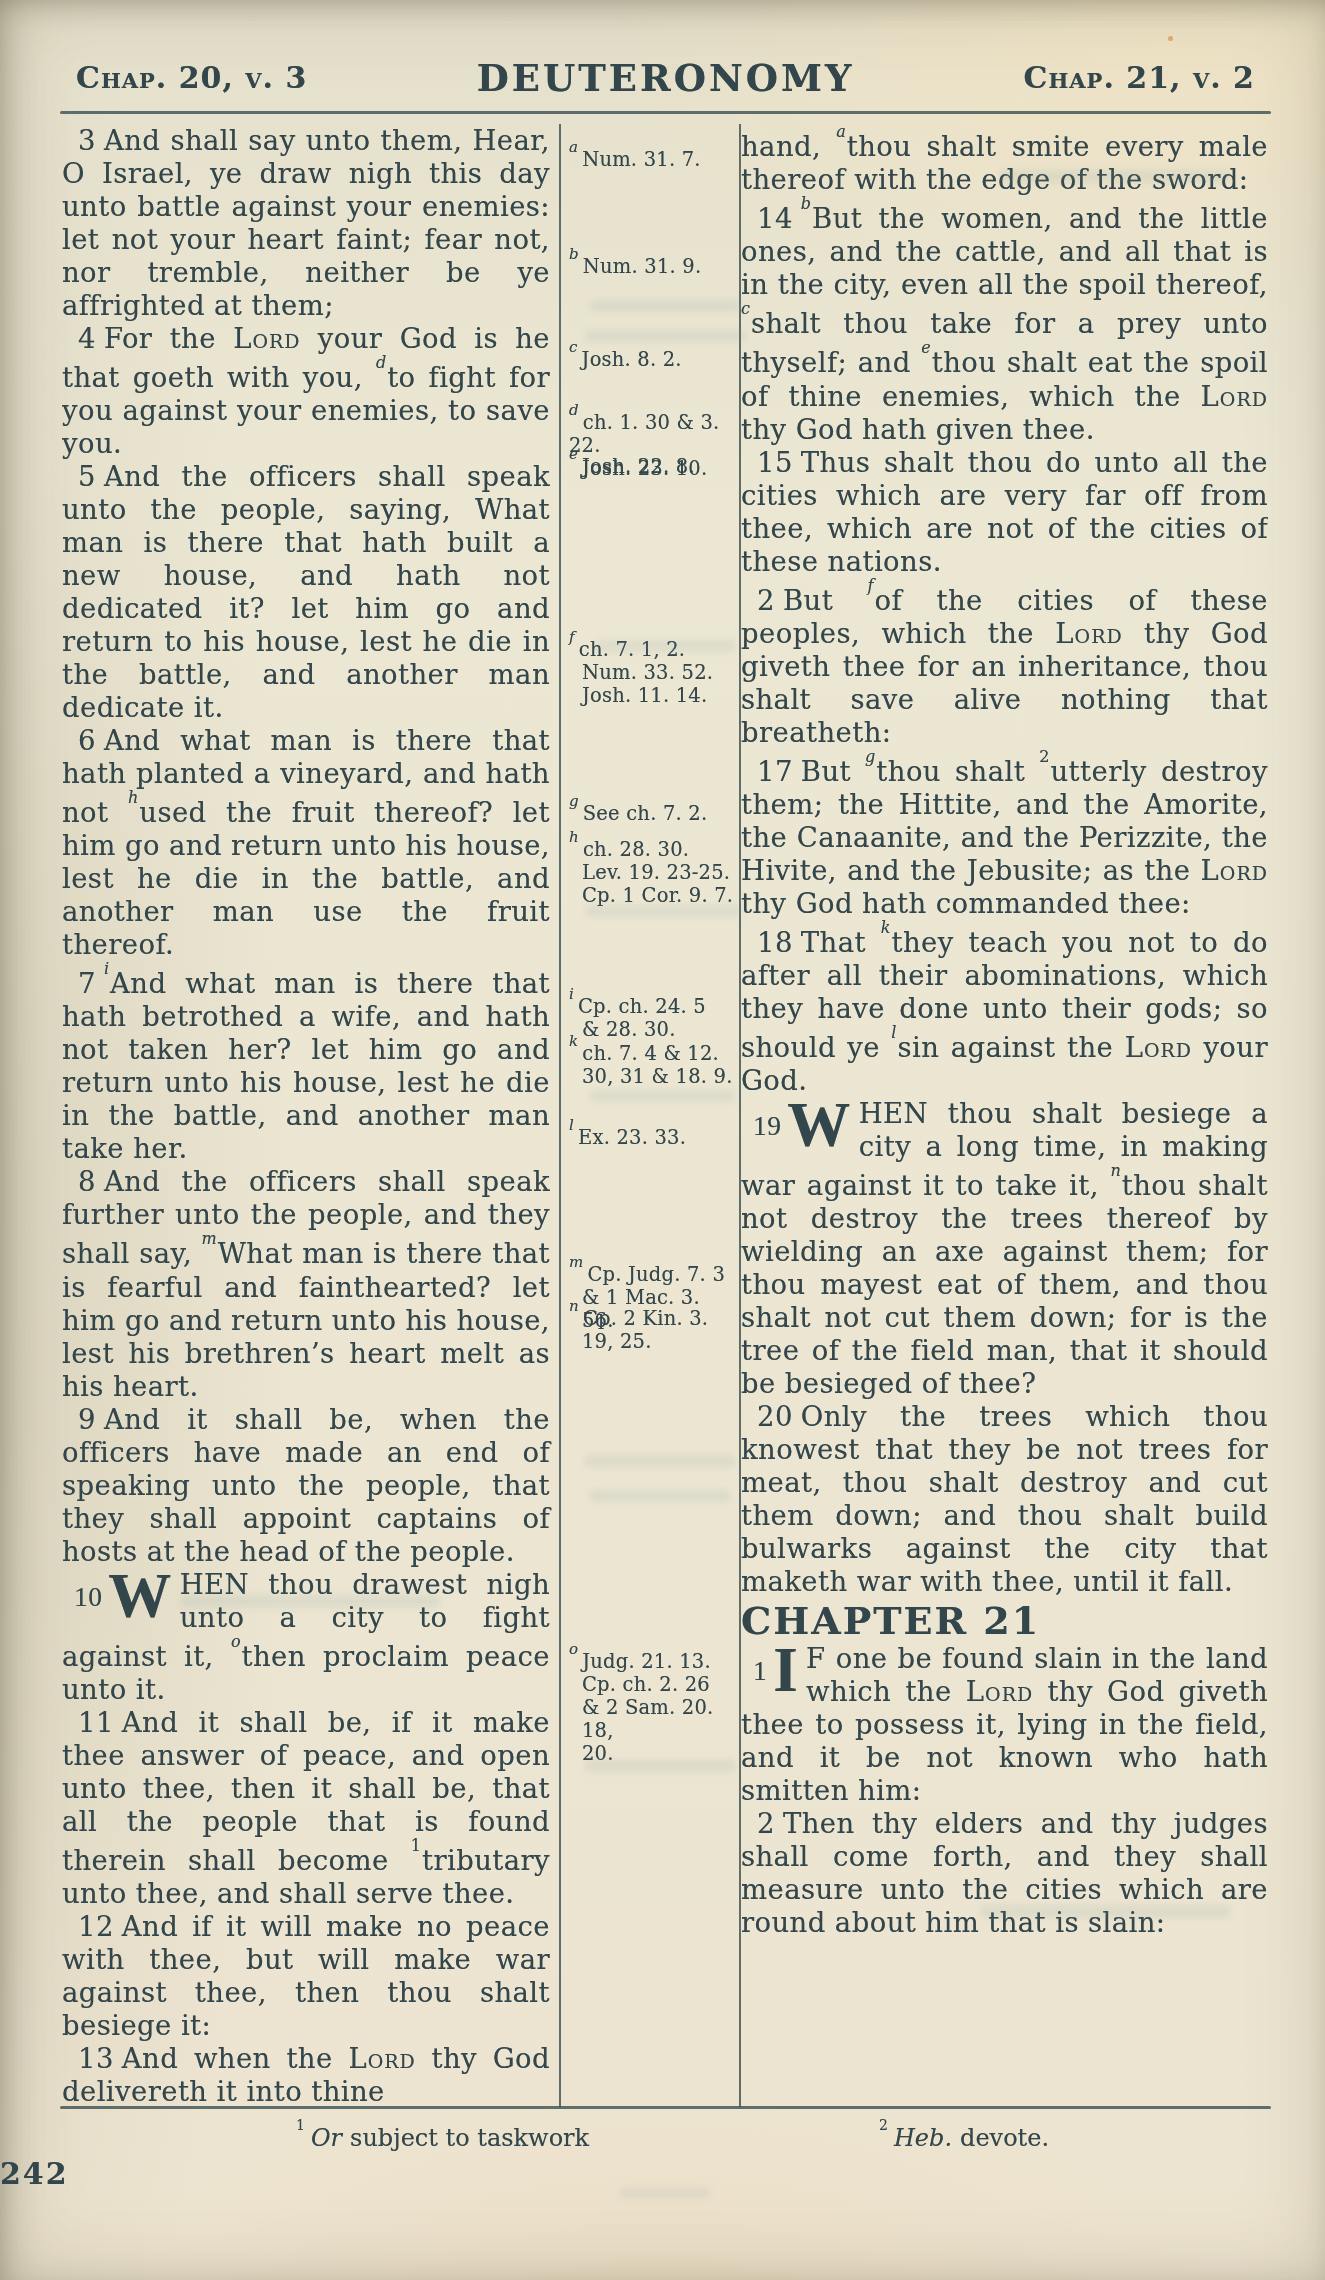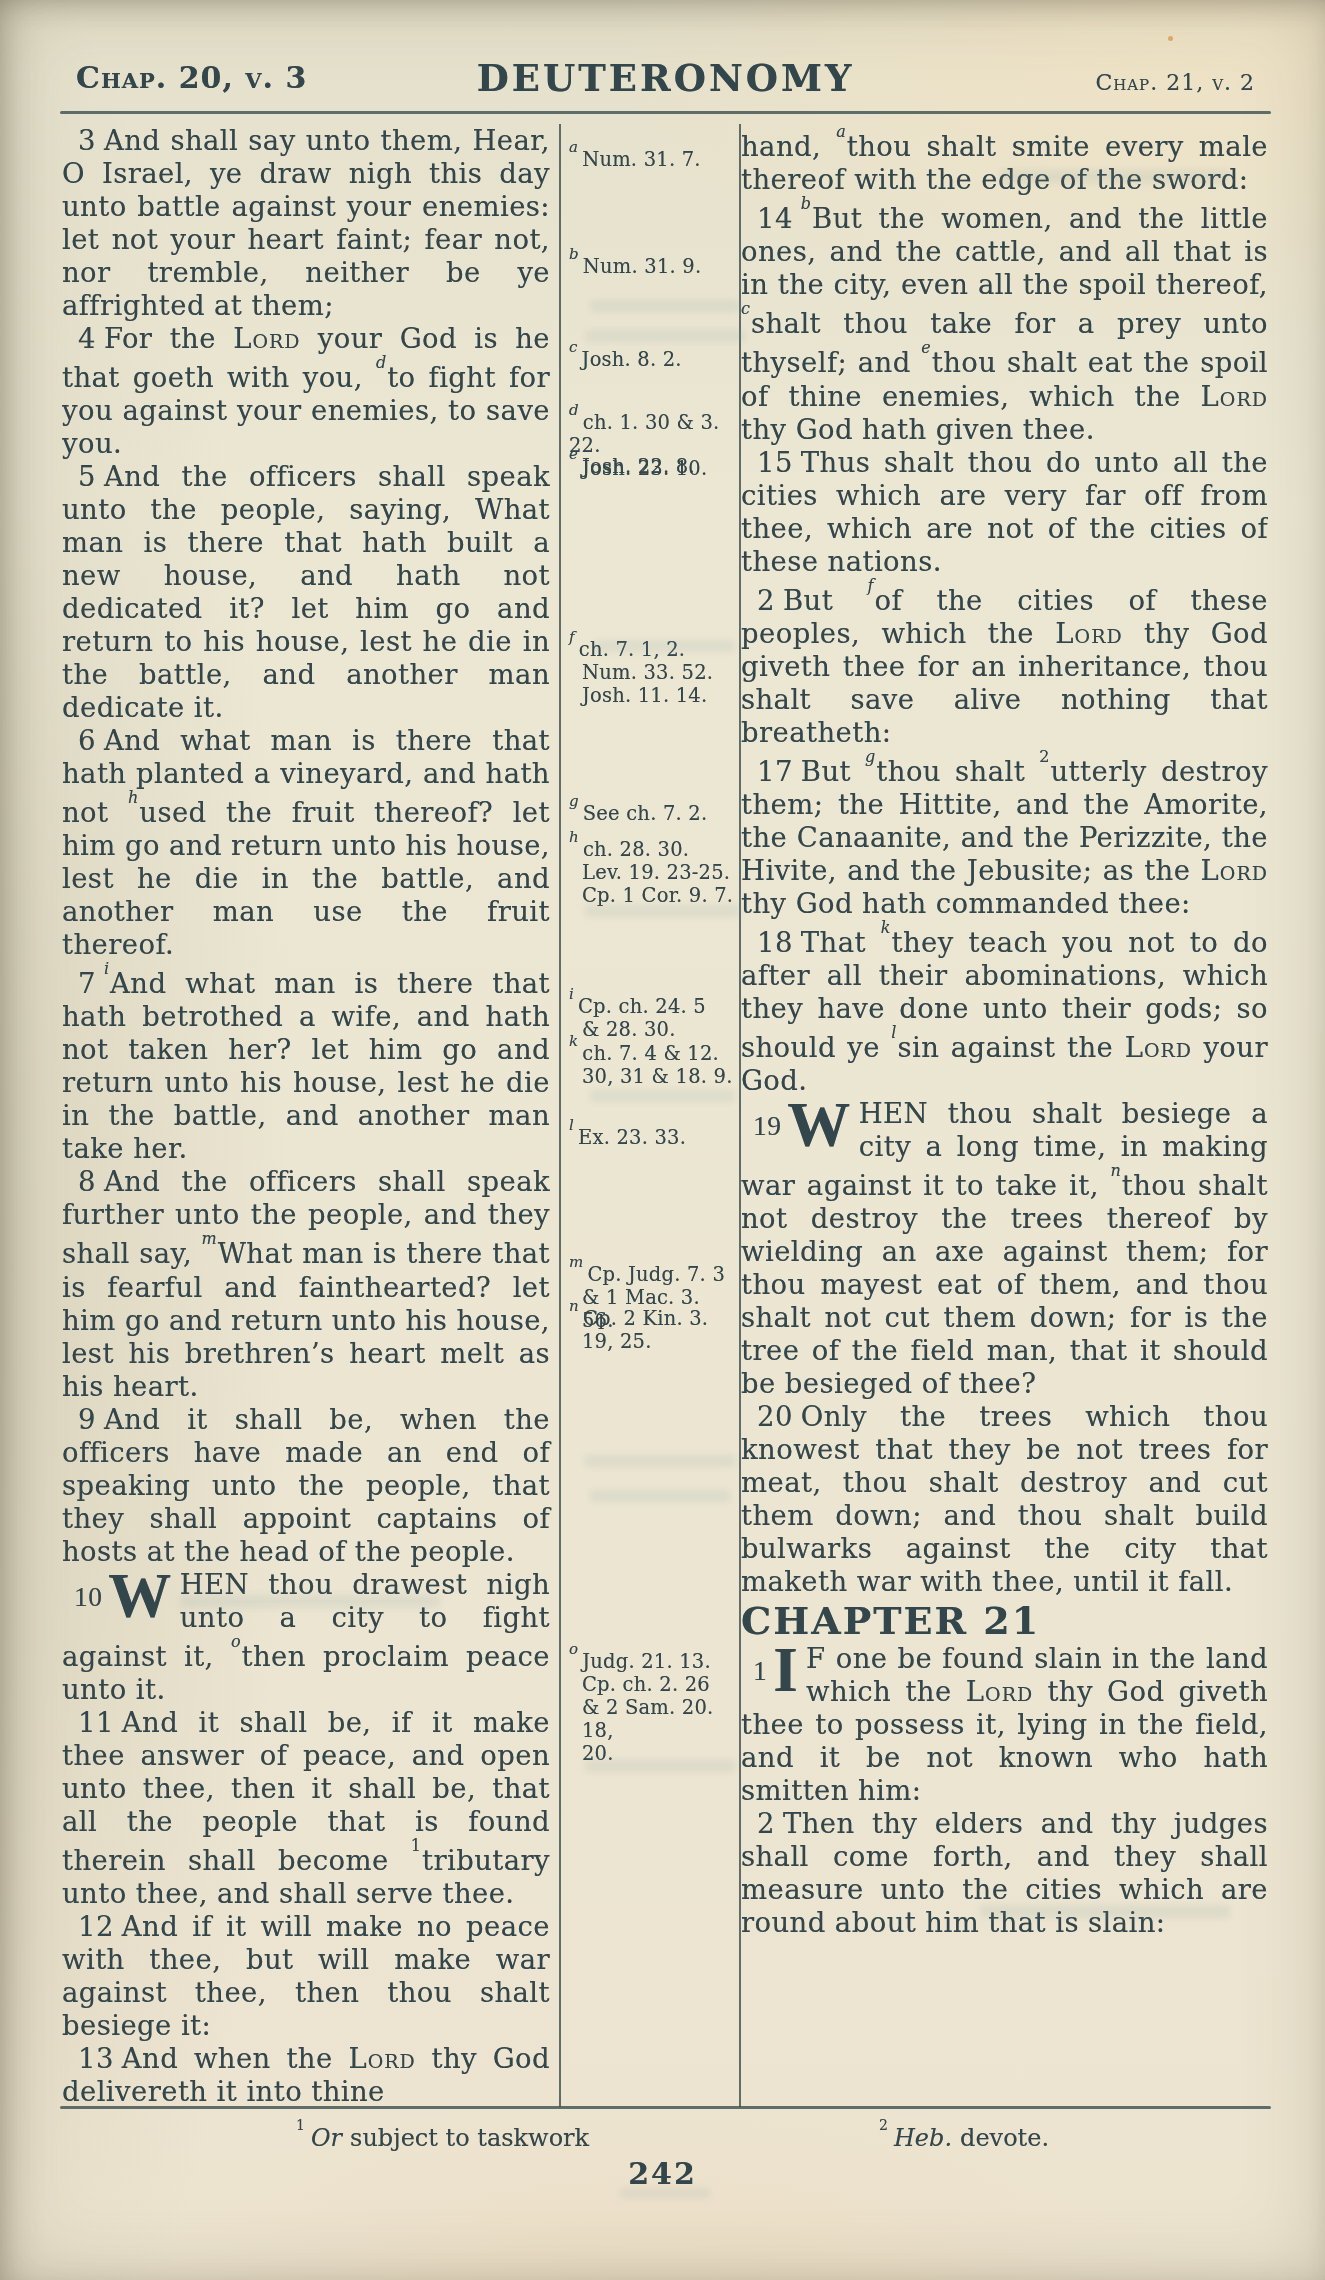--- a/index.html
+++ b/index.html
@@ -12,21 +12,21 @@
       radial-gradient(ellipse 900px 480px at 88% 2%, rgba(246,228,192,.55), transparent 62%),
       radial-gradient(ellipse 500px 1900px at -5% 55%, rgba(140,130,100,.20), transparent 72%),
       radial-gradient(ellipse 800px 300px at 50% 101%, rgba(235,215,185,.45), transparent 70%),
       linear-gradient(180deg,#e5e0cb 0%,#ece7d3 22%,#ebe5d1 70%,#ede4d0 100%);
     box-shadow:inset 0 0 80px rgba(95,85,60,.22), inset 18px 0 40px -18px rgba(70,65,45,.35), inset 0 14px 30px -14px rgba(70,65,45,.30);
   }
   
   .hdr{position:absolute; top:56px; left:62px; right:56px; height:52px;}
   .hdr .hl{position:absolute; left:14px; top:4px; font-variant:small-caps; font-weight:bold; font-size:30px; letter-spacing:1px;}
   .hdr .hc{position:absolute; left:0; right:0; text-align:center; top:0; font-weight:bold; font-size:37px; letter-spacing:3px;}
-  .hdr .hr{position:absolute; right:14px; top:14px; font-variant:small-caps; font-weight:normal; font-size:22px; letter-spacing:1px;}
+  .hdr .hr{position:absolute; right:14px; top:4px; font-variant:small-caps; font-weight:bold; font-size:30px; letter-spacing:1px;}
   .rule{position:absolute; left:60px; right:54px; height:3px; background:rgba(55,75,78,.78); border-radius:2px;}
   .rule.top{top:111px;}
   .rule.bot{top:2106px;}
   
   .content{position:absolute; top:124px; left:62px; right:57px; bottom:173px; display:flex;}
   .col{height:100%; overflow:hidden;}
   .col-left{width:488px; padding-right:9px; border-right:2px solid rgba(50,68,70,.75);}
   .col-mid{width:178px; border-right:2px solid rgba(50,68,70,.75); position:relative;}
   .col-right{flex:1; }
   
@@ -45,21 +45,21 @@
   .ref-note{position:absolute; left:8px; right:4px; font-size:19.5px; line-height:23px; letter-spacing:.2px;}
   .ref-note .rl{font-style:italic; font-size:15px; position:relative; top:-6px; margin-right:4px;}
   .ref-note .rc{display:block; padding-left:13px;}
   
   .footnotes{position:absolute; top:2124px; left:4px; right:0; height:40px; font-size:24px;}
   .fn{position:absolute; white-space:nowrap;}
   .fn sup{font-size:14px; position:relative; top:-7px; margin-right:6px;}
   .fn .fw{font-style:italic; margin-right:8px;}
   .fn1{left:292px;}
   .fn2{left:875px;}
-  .pageno{position:absolute; top:2156px; left:0; right:0; text-align:center; font-size:30px; font-weight:bold; letter-spacing:2px;}
+  .pageno{position:absolute; top:2156px; left:0; right:0; font-size:30px; font-weight:bold; letter-spacing:2px;}
   
   .sm{position:absolute; background:rgba(120,152,152,.13); filter:blur(3px); border-radius:4px; pointer-events:none;}
   .speck{position:absolute; width:5px; height:5px; border-radius:50%; background:rgba(205,125,40,.55); filter:blur(.5px);}
 </style>
 </head>
 <body>
 
 <div class="page">
 
   <div class="hdr">

